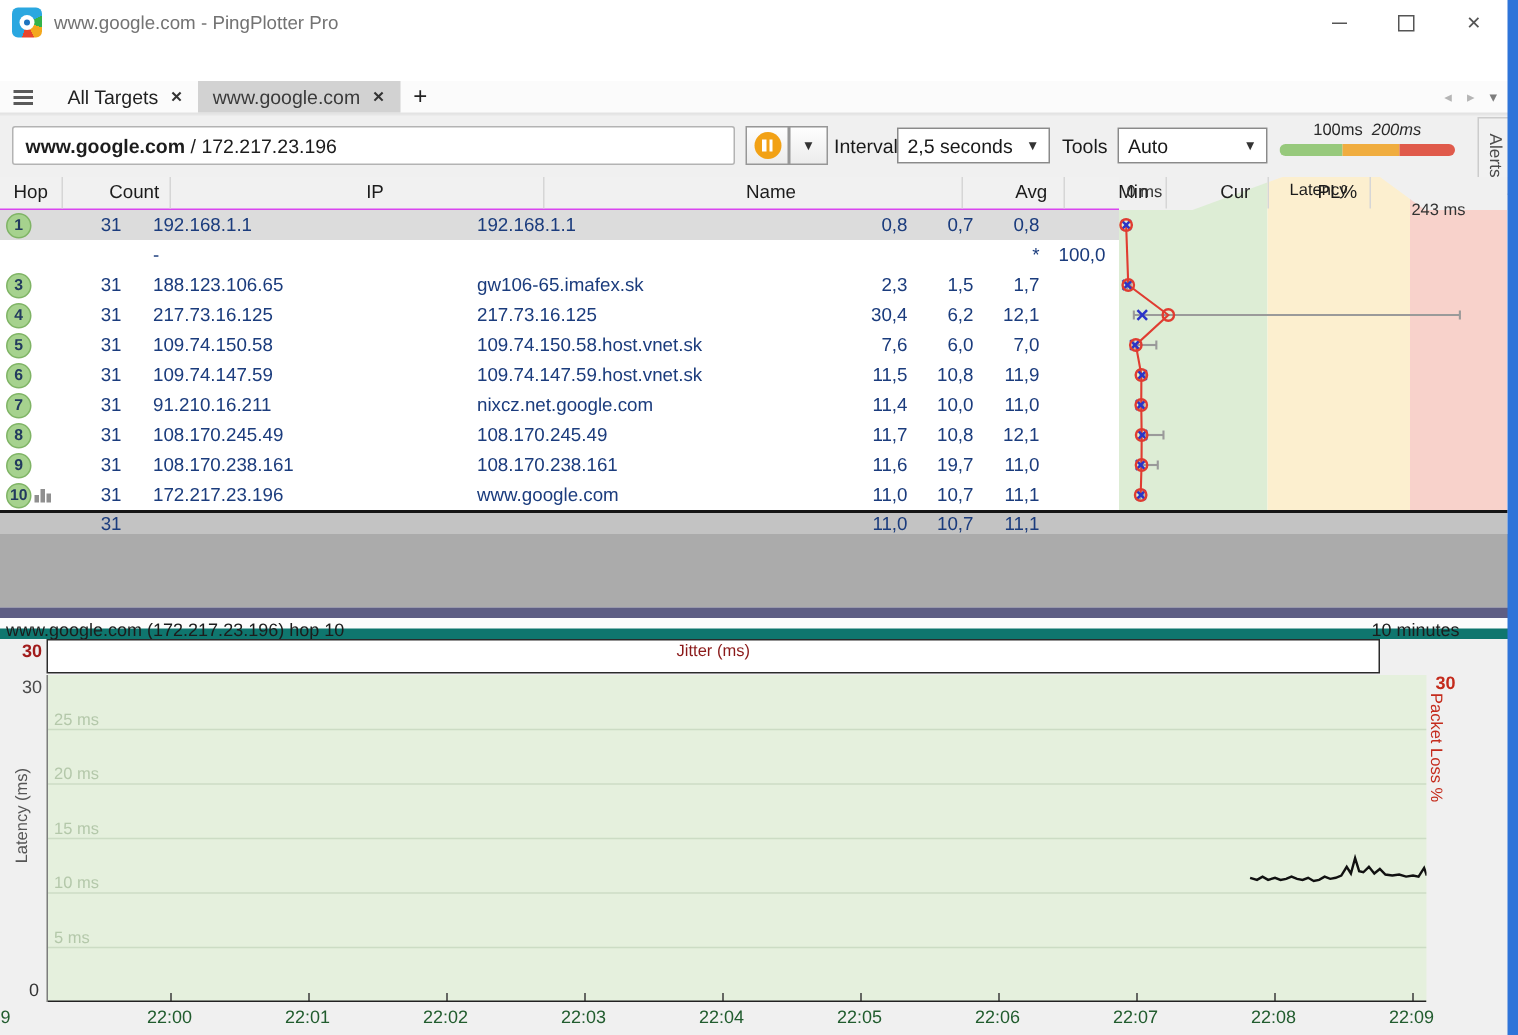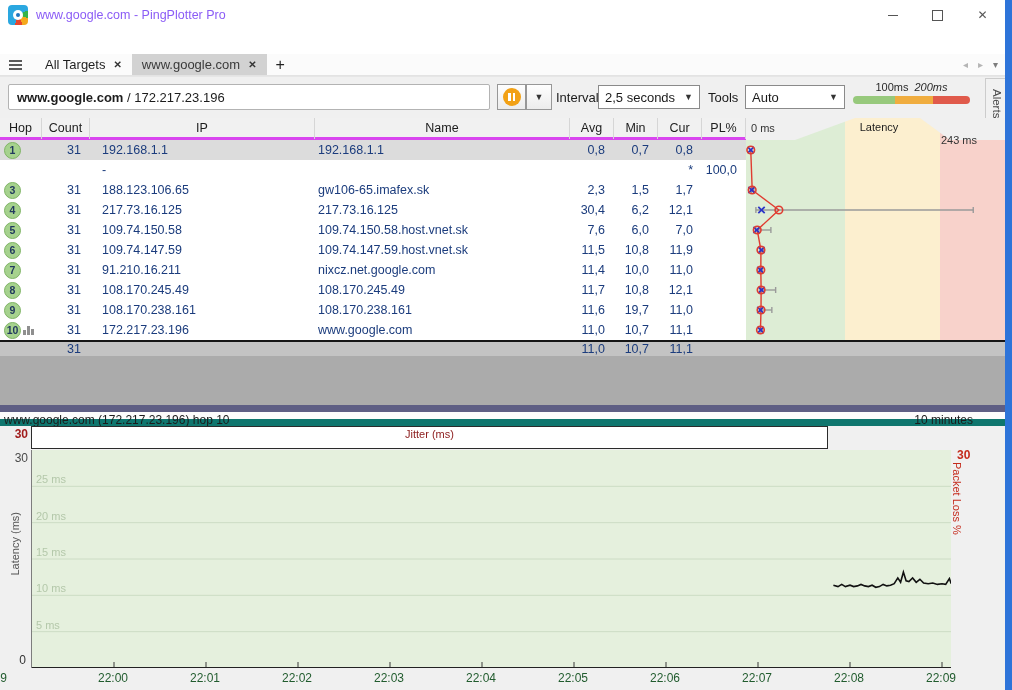--- a/index.html
+++ b/index.html
@@ -6,21 +6,21 @@
   .window{position:relative;width:1012px;height:690px;background:#ffffff;overflow:hidden;
           font-family:"Liberation Sans",sans-serif;-webkit-font-smoothing:antialiased;}
   .abs{position:absolute;box-sizing:border-box;}
 
   
   .titlebar{left:0;top:0;width:1012px;height:30px;background:#fff;}
   .app-icon{left:8px;top:5px;width:20px;height:20px;border-radius:4px;
     background:conic-gradient(#2aa7e0 0 18%,#35b34a 18% 30%,#f4a81d 30% 43%,#e8452c 43% 55%,#2aa7e0 55% 100%);}
   .app-icon::after{content:"";position:absolute;left:5px;top:5px;width:10px;height:10px;background:#fff;border-radius:50%;}
   .app-icon::before{content:"";position:absolute;left:8px;top:8px;width:4px;height:4px;background:#1f74c0;border-radius:50%;z-index:1;}
-  .win-title{left:36px;top:8px;font-size:12.5px;color:#8b5cf6;}
+  .win-title{left:36px;top:8px;font-size:12.5px;color:#737373;}
   .winbtn{width:45px;height:30px;top:0;display:flex;align-items:center;justify-content:center;color:#555;}
   .btn-min{left:870px;} .btn-max{left:915px;} .btn-close{left:960px;}
   .glyph-min{width:10px;border-top:1px solid #555;}
   .glyph-max{width:9px;height:9px;border:1px solid #555;}
   .glyph-close{font-size:12px;color:#555;}
 
   
   .menubar{left:0;top:30px;width:1012px;height:24px;background:#fff;display:flex;align-items:center;}
   .menu-item{padding:0 10px;font-size:13px;color:#1a1a1a;}
 
@@ -57,22 +57,22 @@
   .legend-label{top:81px;font-size:11px;color:#2a2a2a;width:44px;text-align:center;}
   .leg-100{left:870px;} .leg-200{left:909px;font-style:italic;}
   .legend-bar{left:853px;top:96px;width:117px;height:8px;border-radius:4px;overflow:hidden;display:flex;}
   .legend-bar .g{width:42px;} .legend-bar .o{width:38px;} .legend-bar .r{width:37px;}
   .alerts-tab{left:985px;top:78px;width:23px;height:52px;background:#f1f1f1;border:1px solid #cccccc;
               display:flex;align-items:center;justify-content:center;}
   .alerts-tab span{writing-mode:vertical-rl;font-size:11.5px;color:#4a4a4a;}
 
   
   .grid8{display:grid;grid-template-columns:42px 48px 225px 255px 44px 44px 44px 44px;}
-  .thead{left:0;top:118px;width:746px;height:22px;background:#f1f1f1;border-bottom:3px solid #d946ef;
-         font-size:12.5px;color:#1c1c1c;}
+  .thead{left:0;top:118px;width:746px;height:22px;background:#f1f1f1;border-bottom:1px solid #d946ef;
+         font-size:12.5px;color:#1c1c1c;gap:24px;}
   .thead div{line-height:21px;text-align:center;border-right:1px solid #d6d6d6;}
   .ghead{left:746px;top:118px;width:259px;height:22px;background:transparent;}
   .ghead .l{position:absolute;left:5px;top:4px;font-size:11px;color:#333;}
   .ghead .c{position:absolute;left:68px;top:3px;width:130px;text-align:center;font-size:11px;color:#1c1c1c;}
   .ghead .r{position:absolute;right:28px;top:16px;font-size:11px;color:#333;}
   .rows{left:0;top:140px;width:746px;height:200px;}
   .trow{height:20px;line-height:20px;font-size:12.5px;color:#1b3c7d;width:746px;}
   .trow.sel{background:#dcdcdc;}
   .c-count,.c-num{text-align:right;padding-right:9px;}
   .c-ip{padding-left:12px;} .c-name{padding-left:3px;}
@@ -90,21 +90,21 @@
   
   .grayband{left:0;top:356px;width:1012px;height:49px;background:#ababab;}
   .splitter{left:0;top:405px;width:1012px;height:7px;background:#5e5e84;}
 
   
   .lower{left:0;top:412px;width:1012px;height:278px;background:#f0f0f0;}
   .tl-head{left:0;top:412px;width:1012px;height:14px;background:#fcfcfc;border-bottom:7px solid #0f766e;}
   .tl-title{position:absolute;left:4px;top:1px;font-size:12px;color:#1c1c1c;}
   .tl-range{position:absolute;right:39px;top:1px;font-size:12px;color:#1c1c1c;}
   .jit-scale{left:4px;top:427px;width:24px;text-align:right;font-size:12px;color:#a11c1c;font-weight:bold;}
-  .jitter-box{left:31px;top:426px;width:797px;height:23px;background:#fff;border:1px solid #2b2b2b;}
+  .jitter-box{left:31px;top:426px;width:889px;height:23px;background:#fff;border:1px solid #2b2b2b;}
   .jitter-title{position:absolute;left:0;right:0;top:1px;text-align:center;font-size:11px;color:#8b1a1a;}
   .y-top-left{left:4px;top:451px;width:24px;text-align:right;font-size:12px;color:#4a4a4a;}
   .y-top-right{left:957px;top:448px;font-size:12px;color:#c42b1c;font-weight:bold;}
   .y-bottom{left:4px;top:653px;width:22px;text-align:right;font-size:12px;color:#333;}
   .ylabel{left:9px;top:512px;writing-mode:vertical-rl;transform:rotate(180deg);font-size:11px;color:#555;}
   .y2label{left:951px;top:462px;writing-mode:vertical-rl;font-size:11px;color:#c42b1c;}
   #timeline-svg{position:absolute;left:31px;top:450px;background:#e5f0dd;border-left:1px solid #7d7d7d;}
   .tickrow{left:0;top:671px;width:1012px;height:15px;}
   .xtick{position:absolute;width:48px;text-align:center;font-size:12px;color:#215c2e;top:0;}
 

